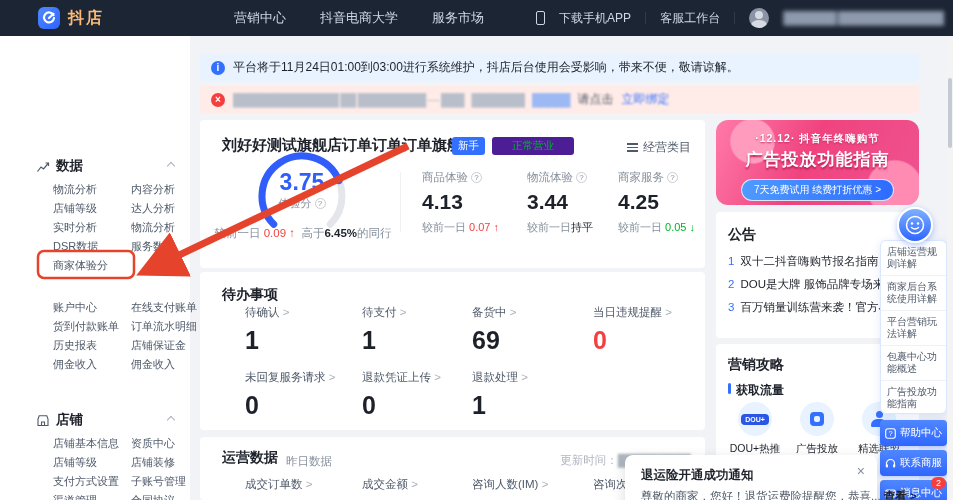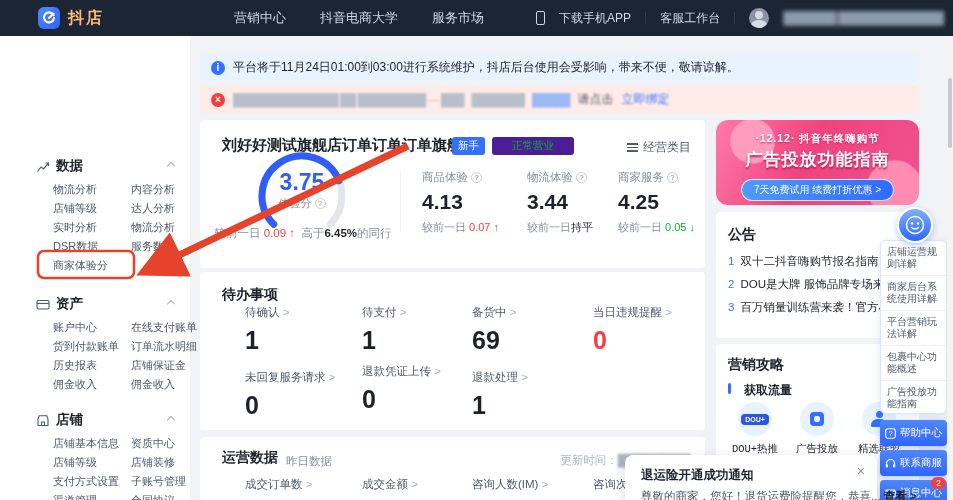--- a/index.html
+++ b/index.html
@@ -106,26 +106,26 @@
     text-shadow:0 2px 2px #b91e58; }
   .promo-btn { display:inline-block; margin-top:8px; font-size:10px; color:#fff; padding:3px 12px;
     border:1px solid #ffffffcc; border-radius:999px; background:linear-gradient(90deg,#4e9bff,#2e6bff); cursor:pointer; }
 
   .ann-card { left:716px; top:212px; width:203px; height:126px; }
   .ann-item { position:absolute; left:12px; width:182px; font-size:11.5px; color:#1d2129;
     white-space:nowrap; overflow:hidden; cursor:pointer; }
   .ann-num { color:#3370ff; margin-right:6px; }
 
   .mkt-card { left:716px; top:344px; width:203px; height:156px; }
-  .mkt-group { position:absolute; left:12px; font-size:12px; font-weight:bold; color:#1d2129; padding-left:16px; }
+  .mkt-group { position:absolute; left:12px; font-size:12px; font-weight:bold; color:#1d2129; padding-left:8px; }
   .mkt-group::before { content:""; position:absolute; left:0; top:1px; width:3px; height:11px; background:#3370ff; border-radius:2px; }
   .tool { position:absolute; width:58px; text-align:center; cursor:pointer; }
   .tool-cir { width:34px; height:34px; border-radius:50%; background:#e8f3ff; margin:0 auto;
     display:flex; align-items:center; justify-content:center; }
-  .tool-lbl { font-size:10.5px; color:#1d2129; margin-top:6px; white-space:nowrap;font-family:Liberation Mono, monospace; }
+  .tool-lbl { font-size:10.5px; color:#1d2129; margin-top:6px; white-space:nowrap; }
   .dou-pill { background:#2a55e5; color:#fff; font-size:7px; font-weight:bold; padding:2px 4px; border-radius:4px; }
   .ad-sq { width:14px; height:14px; background:#3370ff; border-radius:4px; position:relative; }
   .ad-sq::after { content:""; position:absolute; left:4px; top:4px; width:6px; height:6px; background:#e8f3ff; border-radius:2px; }
   .person-ic { position:relative; width:16px; height:16px; }
   .person-ic::before { content:""; position:absolute; left:4.5px; top:0; width:7px; height:7px; border-radius:50%; background:#3370ff; }
   .person-ic::after { content:""; position:absolute; left:0; top:8px; width:16px; height:8px; border-radius:8px 8px 2px 2px; background:#3370ff; }
 
   
   .bot-avatar { position:absolute; left:897px; top:207px; width:36px; height:36px; border-radius:50%;
     background:linear-gradient(180deg,#7db0ff,#2f66ff); border:2px solid #fff; z-index:22;
@@ -203,28 +203,20 @@
         <span>达人分析</span>
         <span>实时分析</span>
         <span>物流分析</span>
         <span>DSR数据</span>
         <span>服务数据</span>
         <span>商家体验分</span>
       </div>
     </div>
 
     <div class="side-sec" style="top:258px">
-      <div class="sec-head">
-        <svg width="14" height="13" viewBox="0 0 14 13">
-          <rect x="1" y="2.5" width="12" height="8.5" rx="1.5" fill="none" stroke="#4e5969" stroke-width="1.1"></rect>
-          <path d="M1 5.5 h12" stroke="#4e5969" stroke-width="1.1"></path>
-        </svg>
-        <span>资产</span>
-        <i class="chev"></i>
-      </div>
       <div class="sec-items">
         <span>账户中心</span>
         <span>在线支付账单</span>
         <span>货到付款账单</span>
         <span>订单流水明细</span>
         <span>历史报表</span>
         <span>店铺保证金</span>
         <span>佣金收入</span>
         <span>佣金收入</span>
       </div>
@@ -339,21 +331,21 @@
       <div class="todo-value">69</div>
     </div>
     <div class="todo-item" style="left:393px;top:33px">
       <div class="todo-label">当日违规提醒</div>
       <div class="todo-value todo-red">0</div>
     </div>
     <div class="todo-item" style="left:45px;top:98px">
       <div class="todo-label">未回复服务请求</div>
       <div class="todo-value">0</div>
     </div>
-    <div class="todo-item" style="left:162px;top:92px">
+    <div class="todo-item" style="left:162px;top:98px">
       <div class="todo-label">退款凭证上传</div>
       <div class="todo-value">0</div>
     </div>
     <div class="todo-item" style="left:272px;top:98px">
       <div class="todo-label">退款处理</div>
       <div class="todo-value">1</div>
     </div>
   </div>
 
   <div class="card ops-card">

